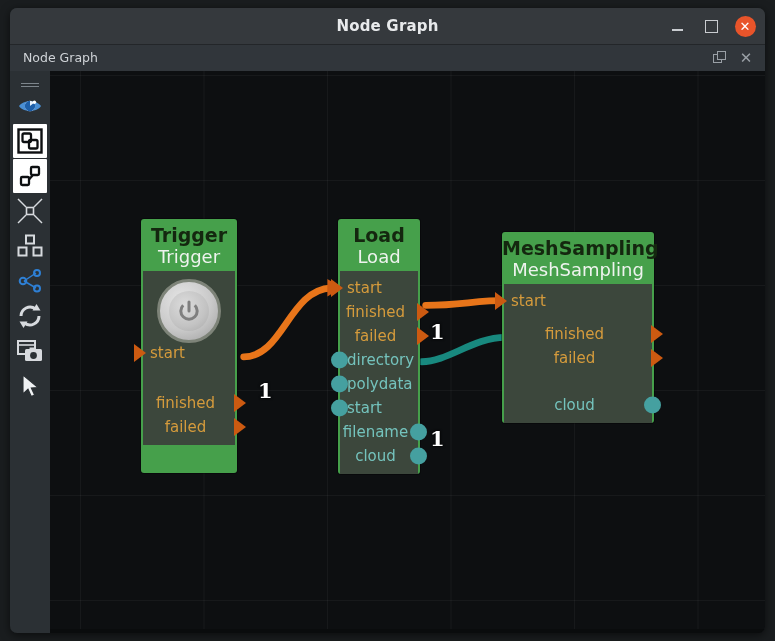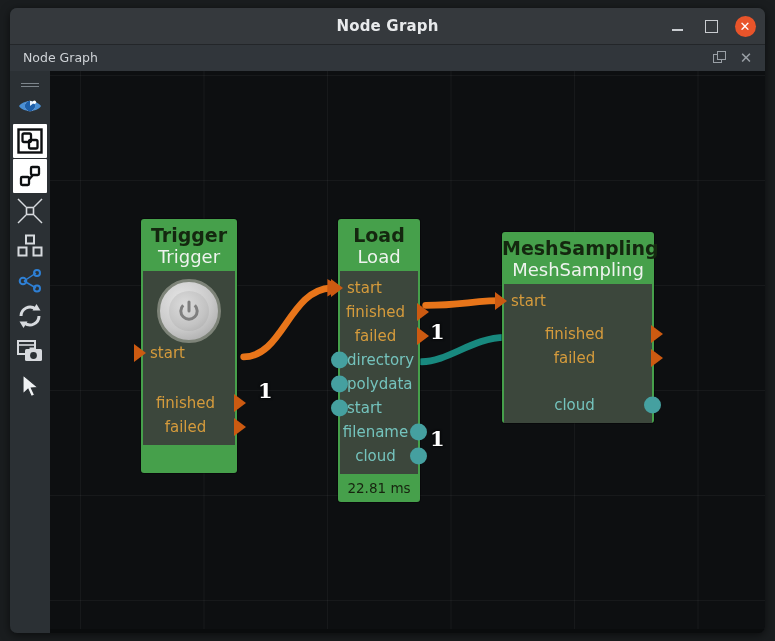--- a/index.html
+++ b/index.html
@@ -341,21 +341,20 @@
           </div>
           <div class="port-row out">
             <span class="p-data">filename</span>
             <span class="marker dot m-out"></span>
           </div>
           <div class="port-row out">
             <span class="p-data">cloud</span>
             <span class="marker dot m-out"></span>
           </div>
         </div>
-        <div class="node-foot">22.81 ms</div>
       </div>
 
       <div class="node" style="left:452px;top:161px;width:152px;">
         <div class="node-head">
           <span class="node-type">MeshSampling</span>
           <span class="node-name">MeshSampling</span>
         </div>
         <div class="node-body" style="padding-top:5px;padding-bottom:6px;">
           <div class="port-row in">
             <span class="marker tri m-in"></span>

